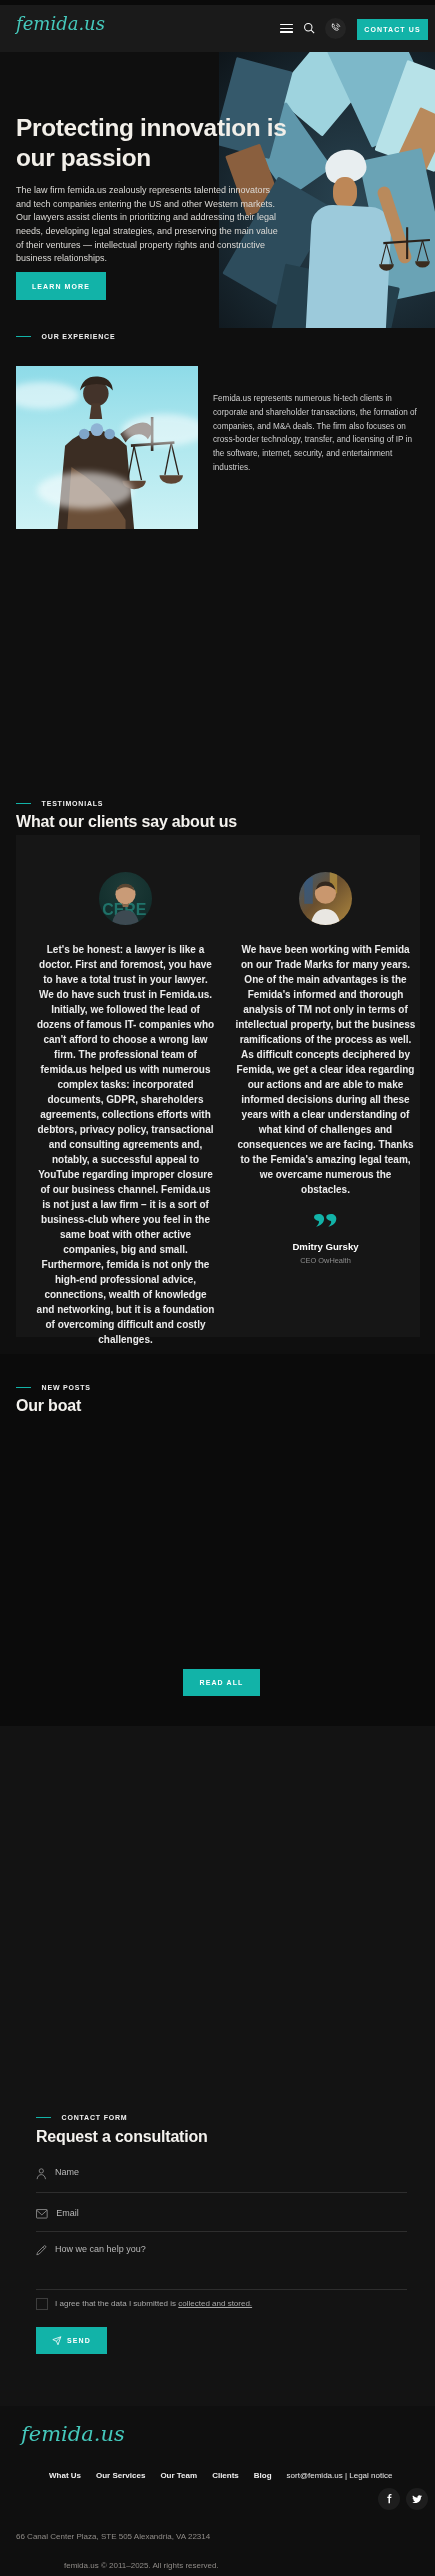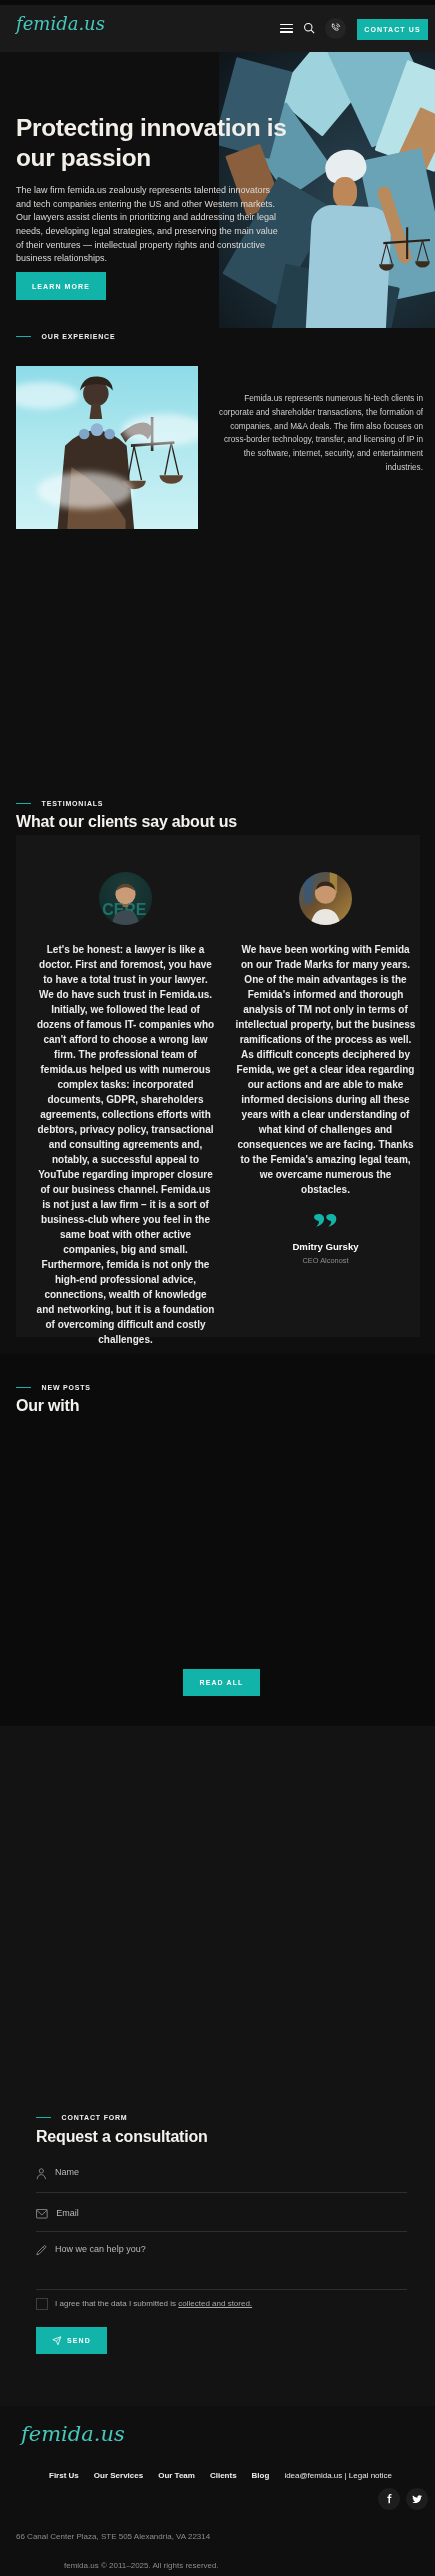--- a/index.html
+++ b/index.html
@@ -31,21 +31,21 @@
   
   .sec-label{display:flex;align-items:center;gap:10.6px;}
   .sec-label .dash{width:15px;height:1.1px;background:#12b3a8;}
   .sec-label .txt{color:#f2f2f2;font-size:7px;font-weight:700;letter-spacing:0.8px;}
   .sec-title{color:#f4f2ee;font-size:16px;font-weight:700;letter-spacing:-0.2px;}
 
   
   .exp-img{left:16px;top:361px;width:182px;height:163px;overflow:hidden;
            background:linear-gradient(180deg,#8edbe8 0%,#aee7ee 45%,#cdf2f5 100%);}
   .cloud{position:absolute;background:#ffffff;opacity:.55;border-radius:50%;filter:blur(3.2px);}
-  .exp-text{left:213px;top:387px;width:210px;font-size:8.2px;line-height:1.68;color:#cfcfcf;text-align:right;}
+  .exp-text{left:213px;top:387px;width:210px;font-size:8.2px;line-height:1.68;color:#cfcfcf;}
 
   
   .t-card{left:16px;top:830px;width:404px;height:502px;background:#161616;}
   .t-col{position:absolute;top:37px;display:flex;flex-direction:column;align-items:center;text-align:center;}
   .t-col.left{left:19px;width:181px;}
   .t-col.right{left:219px;width:181px;}
   .avatar{width:53px;height:53px;border-radius:50%;overflow:hidden;position:relative;margin-bottom:17px;}
   .t-quote{font-size:10px;font-weight:600;line-height:15px;color:#ececec;}
   .q-ico{margin-top:17px;margin-bottom:7.4px;}
   .t-name{font-size:9.6px;font-weight:700;color:#fff;margin-top:3.2px;}
@@ -206,30 +206,30 @@
         </svg>
       </div>
       <div class="t-quote">We have been working with Femida on our Trade Marks for many years. One of the main advantages is the Femida's informed and thorough analysis of TM not only in terms of intellectual property, but the business ramifications of the process as well. As difficult concepts deciphered by Femida, we get a clear idea regarding our actions and are able to make informed decisions during all these years with a clear understanding of what kind of challenges and consequences we are facing. Thanks to the Femida's amazing legal team, we overcame numerous the obstacles.</div>
       <div class="q-ico">
         <svg width="23.4" height="14" viewBox="0 0 44 26" fill="#12b3a8">
           <path d="M9 0 C15 0 19 4 19 9 C19 16 13 22 4 24 C9 19 10 16 9 13 C4 12 0 9 0 6 C0 2 4 0 9 0 Z"></path>
           <path d="M32 0 C38 0 42 4 42 9 C42 16 36 22 27 24 C32 19 33 16 32 13 C27 12 23 9 23 6 C23 2 27 0 32 0 Z"></path>
         </svg>
       </div>
       <div class="t-name">Dmitry Gursky</div>
-      <div class="t-role">CEO Alconost</div>
+      <div class="t-role">CEO OwHealth</div>
     </div>
   </div>
 
   <div class="abs blog-bg"></div>
   <div class="abs sec-label" style="left:16px;top:1379px;">
     <div class="dash"></div>
     <div class="txt">NEW POSTS</div>
   </div>
-  <h2 class="abs sec-title" style="left:16px;top:1392px;margin:0;">Our with</h2>
+  <h2 class="abs sec-title" style="left:16px;top:1392px;margin:0;">Our boat</h2>
   <button class="abs btn readall-btn">READ ALL</button>
 
   <div class="abs contact-bg"></div>
   <div class="abs sec-label" style="left:36px;top:2109px;">
     <div class="dash"></div>
     <div class="txt">CONTACT FORM</div>
   </div>
   <h2 class="abs sec-title" style="left:36px;top:2123px;margin:0;">Request a consultation</h2>
 
   <div class="field" style="top:2162px;height:25px;">
@@ -264,26 +264,26 @@
   <button class="abs btn send-btn">
     <svg width="9.6" height="9.6" viewBox="0 0 24 24" fill="none" stroke="#fff" stroke-width="2" stroke-linejoin="round">
       <path d="M22 2 L11 13"></path>
         <path d="M22 2 L15 22 l-4 -9 l-9 -4 Z"></path>
     </svg>
     <span>SEND</span>
   </button>
 
   <div class="abs logo bottom">femida.us</div>
   <div class="abs f-nav">
-    <span class="nav-item">First Us</span>
+    <span class="nav-item">What Us</span>
     <span class="nav-item">Our Services</span>
     <span class="nav-item">Our Team</span>
     <span class="nav-item">Clients</span>
     <span class="nav-item">Blog</span>
-    <span class="f-contactline">idea@femida.us | Legal notice</span>
+    <span class="f-contactline">sort@femida.us | Legal notice</span>
   </div>
   <div class="abs soc" style="left:378px;top:2483px;">
     <svg width="10.6" height="10.6" viewBox="0 0 24 24" fill="#fff">
       <path d="M13.5 9 H16.5 L17 6 h-3.5 V4.6 c0 -.9 .3 -1.6 1.7 -1.6 H17 V.2 C16.7 .2 15.6 0 14.4 0 11.9 0 10.2 1.6 10.2 4.3 V6 H7.5 v3 h2.7 v12 h3.3 Z"></path>
     </svg>
   </div>
   <div class="abs soc" style="left:406px;top:2483px;">
     <svg width="10.6" height="10.6" viewBox="0 0 24 24" fill="#fff">
       <path d="M23.4 4.8c-.8.36-1.66.6-2.56.72a4.5 4.5 0 0 0 1.97-2.48c-.87.52-1.83.9-2.85 1.1a4.48 4.48 0 0 0-7.63 4.08A12.7 12.7 0 0 1 2.1 3.6a4.48 4.48 0 0 0 1.39 5.98c-.73-.02-1.42-.22-2.02-.56v.06c0 2.17 1.54 3.98 3.59 4.39-.38.1-.77.16-1.18.16-.29 0-.57-.03-.84-.08a4.49 4.49 0 0 0 4.19 3.11A9 9 0 0 1 .6 18.5a12.68 12.68 0 0 0 6.87 2.01c8.24 0 12.75-6.83 12.75-12.75v-.58a9.1 9.1 0 0 0 2.24-2.32z"></path>
     </svg>

